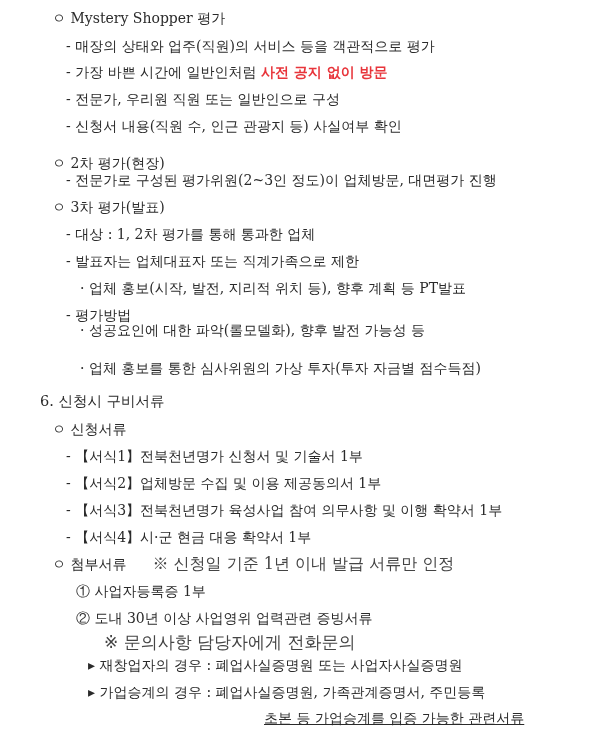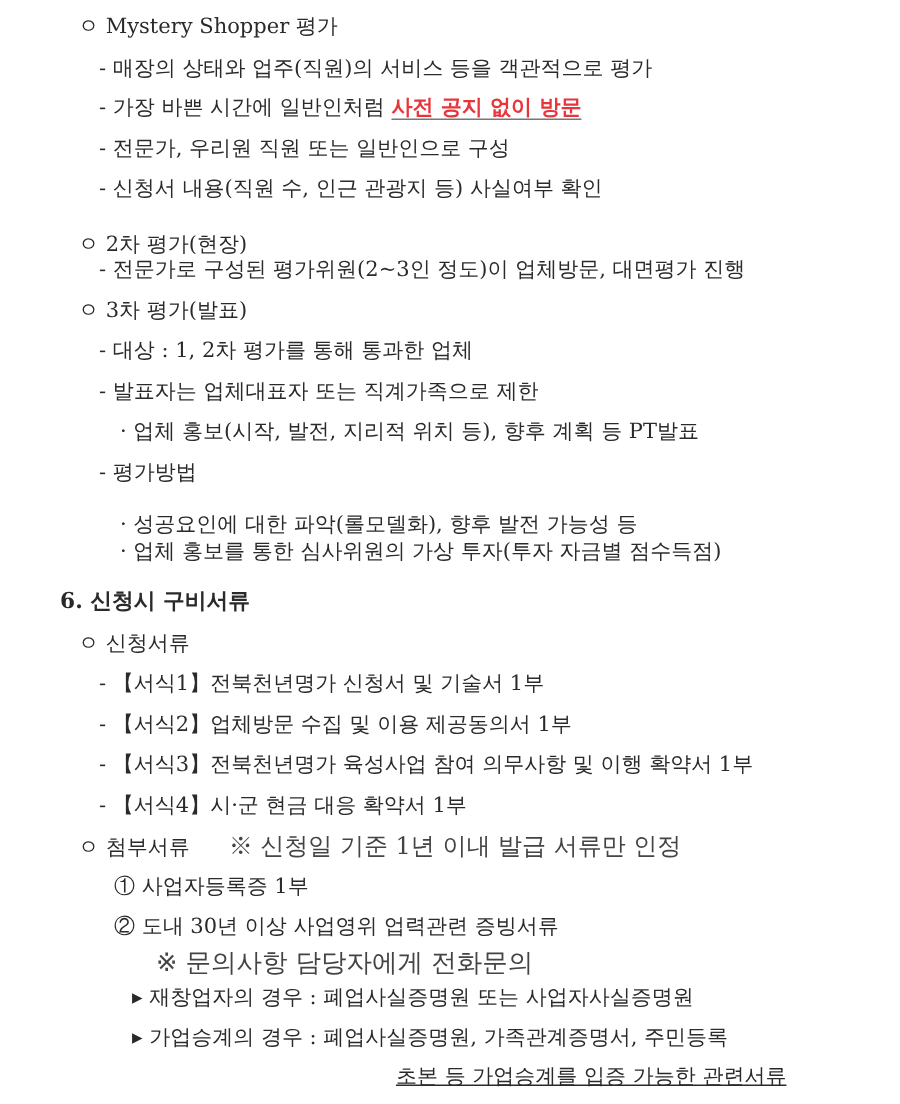--- a/index.html
+++ b/index.html
@@ -8,22 +8,22 @@
     font-family: "DejaVu Serif", "Liberation Serif", serif;
     color: #2a2a2a;
     position: relative;
   }
   .line { position: absolute; white-space: nowrap; font-size: 14px; line-height: 20px; }
   .l0 { left: 52px; }
   .l1 { left: 66px; }
   .l2 { left: 76px; }
   .l3 { left: 80px; }
   .l4 { left: 88px; }
-  .sec { left: 40px; font-weight: bold; font-size: 14.5px; }
-  .red { color: #e8353b; font-weight: bold; text-decoration: underline; text-decoration-color: #777; text-underline-offset: 3px; }
+  .sec { left: 40px; font-weight: normal; font-size: 14.5px; }
+  .red { color: #e8353b; font-weight: bold; text-decoration-color: #777; text-underline-offset: 3px; }
   .note { font-size: 17px; font-family: "DejaVu Sans", sans-serif; color: #444; margin-left: 16px; }
   .note-right { margin-left: 26px; font-size: 16px; color: #444; }
   .wrap2 { left: 264px; text-decoration: underline; }
 </style>
 </head>
 <body>
 
 <div>
 
   <div class="line l0" style="top:8px">ㅇ Mystery Shopper 평가</div>
@@ -33,21 +33,21 @@
   <div class="line l1" style="top:116px">- 신청서 내용(직원 수, 인근 관광지 등) 사실여부 확인</div>
 
   <div class="line l0" style="top:153px">ㅇ 2차 평가(현장)</div>
   <div class="line l1" style="top:170px">- 전문가로 구성된 평가위원(2~3인 정도)이 업체방문, 대면평가 진행</div>
 
   <div class="line l0" style="top:197px">ㅇ 3차 평가(발표)</div>
   <div class="line l1" style="top:224px">- 대상 : 1, 2차 평가를 통해 통과한 업체</div>
   <div class="line l1" style="top:251px">- 발표자는 업체대표자 또는 직계가족으로 제한</div>
   <div class="line l3" style="top:278px">· 업체 홍보(시작, 발전, 지리적 위치 등), 향후 계획 등 PT발표</div>
   <div class="line l1" style="top:305px">- 평가방법</div>
-  <div class="line l3" style="top:340px">· 성공요인에 대한 파악(롤모델화), 향후 발전 가능성 등</div>
+  <div class="line l3" style="top:320px">· 성공요인에 대한 파악(롤모델화), 향후 발전 가능성 등</div>
   <div class="line l3" style="top:358px">· 업체 홍보를 통한 심사위원의 가상 투자(투자 자금별 점수득점)</div>
 
   <div class="line sec" style="top:391px">6. 신청시 구비서류</div>
   <div class="line l0" style="top:419px">ㅇ 신청서류</div>
   <div class="line l1" style="top:446px">- 【서식1】전북천년명가 신청서 및 기술서 1부</div>
   <div class="line l1" style="top:473px">- 【서식2】업체방문 수집 및 이용 제공동의서 1부</div>
   <div class="line l1" style="top:500px">- 【서식3】전북천년명가 육성사업 참여 의무사항 및 이행 확약서 1부</div>
   <div class="line l1" style="top:527px">- 【서식4】시·군 현금 대응 확약서 1부</div>
 
   <div class="line l0" style="top:554px"><span>ㅇ 첨부서류</span><span class="note-right">※ 신청일 기준 1년 이내 발급 서류만 인정</span></div>

